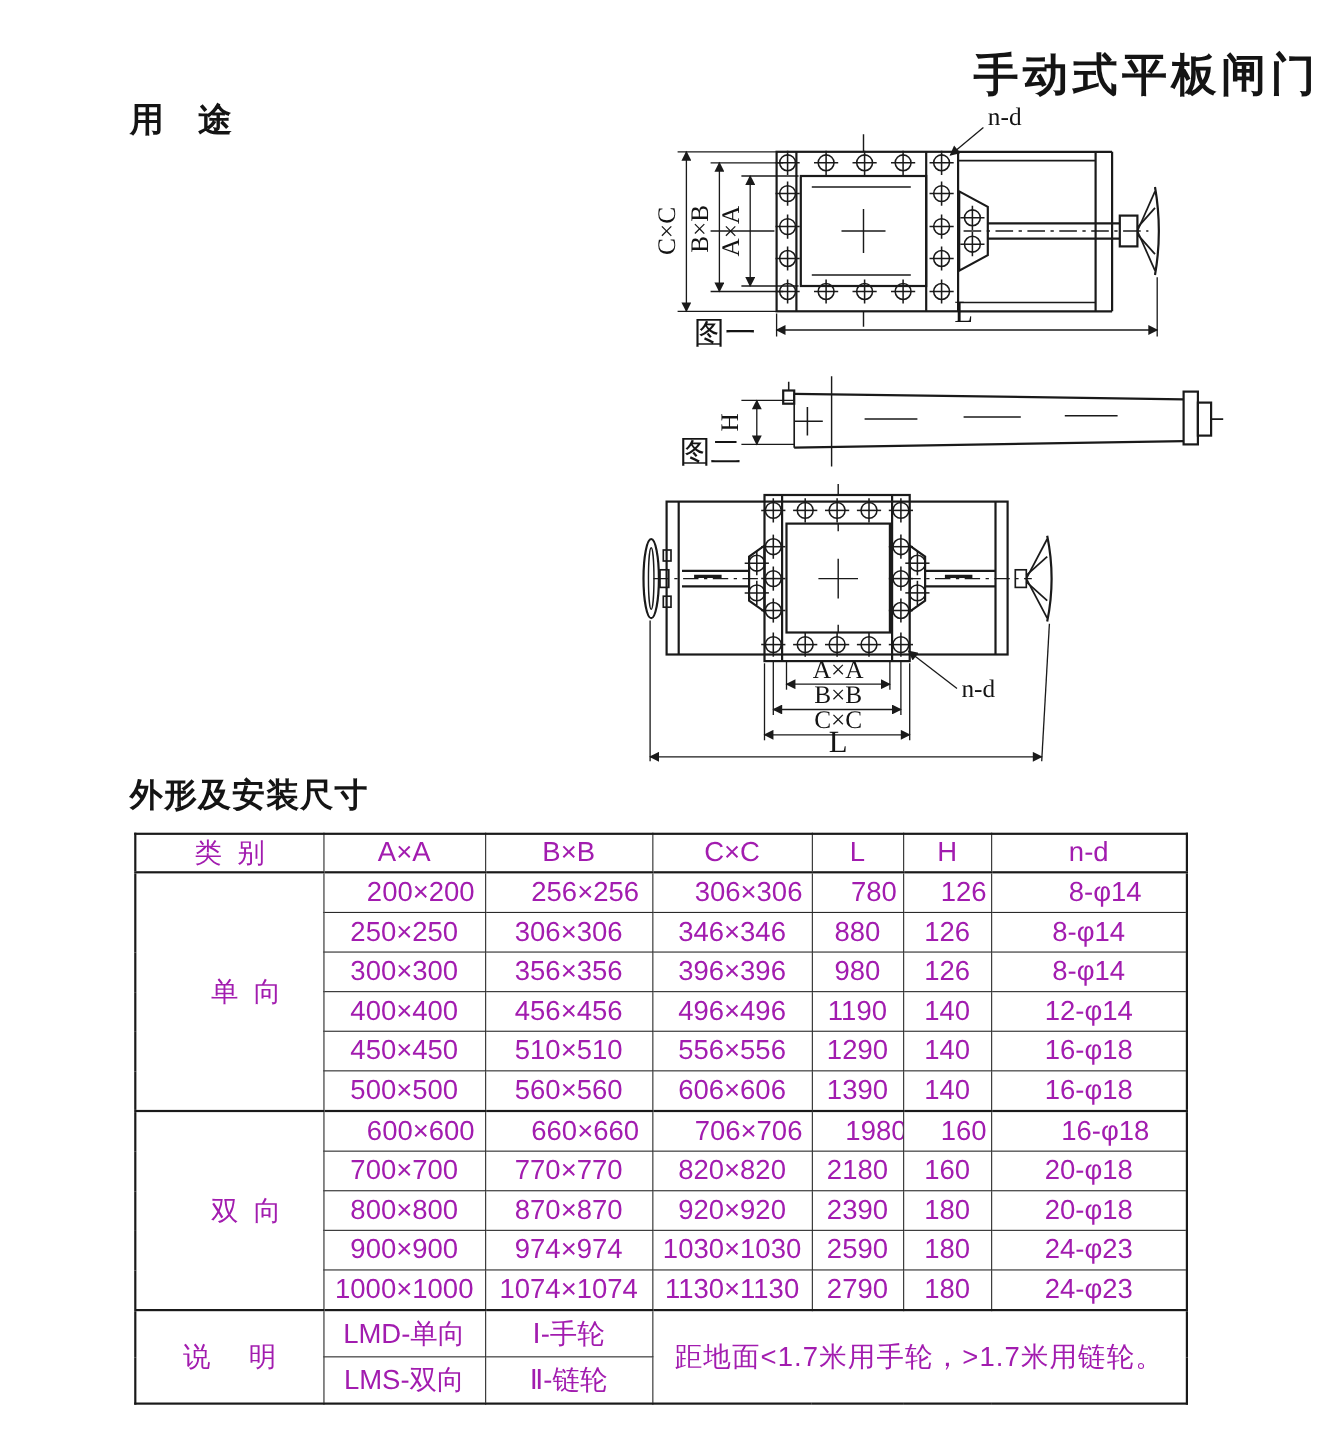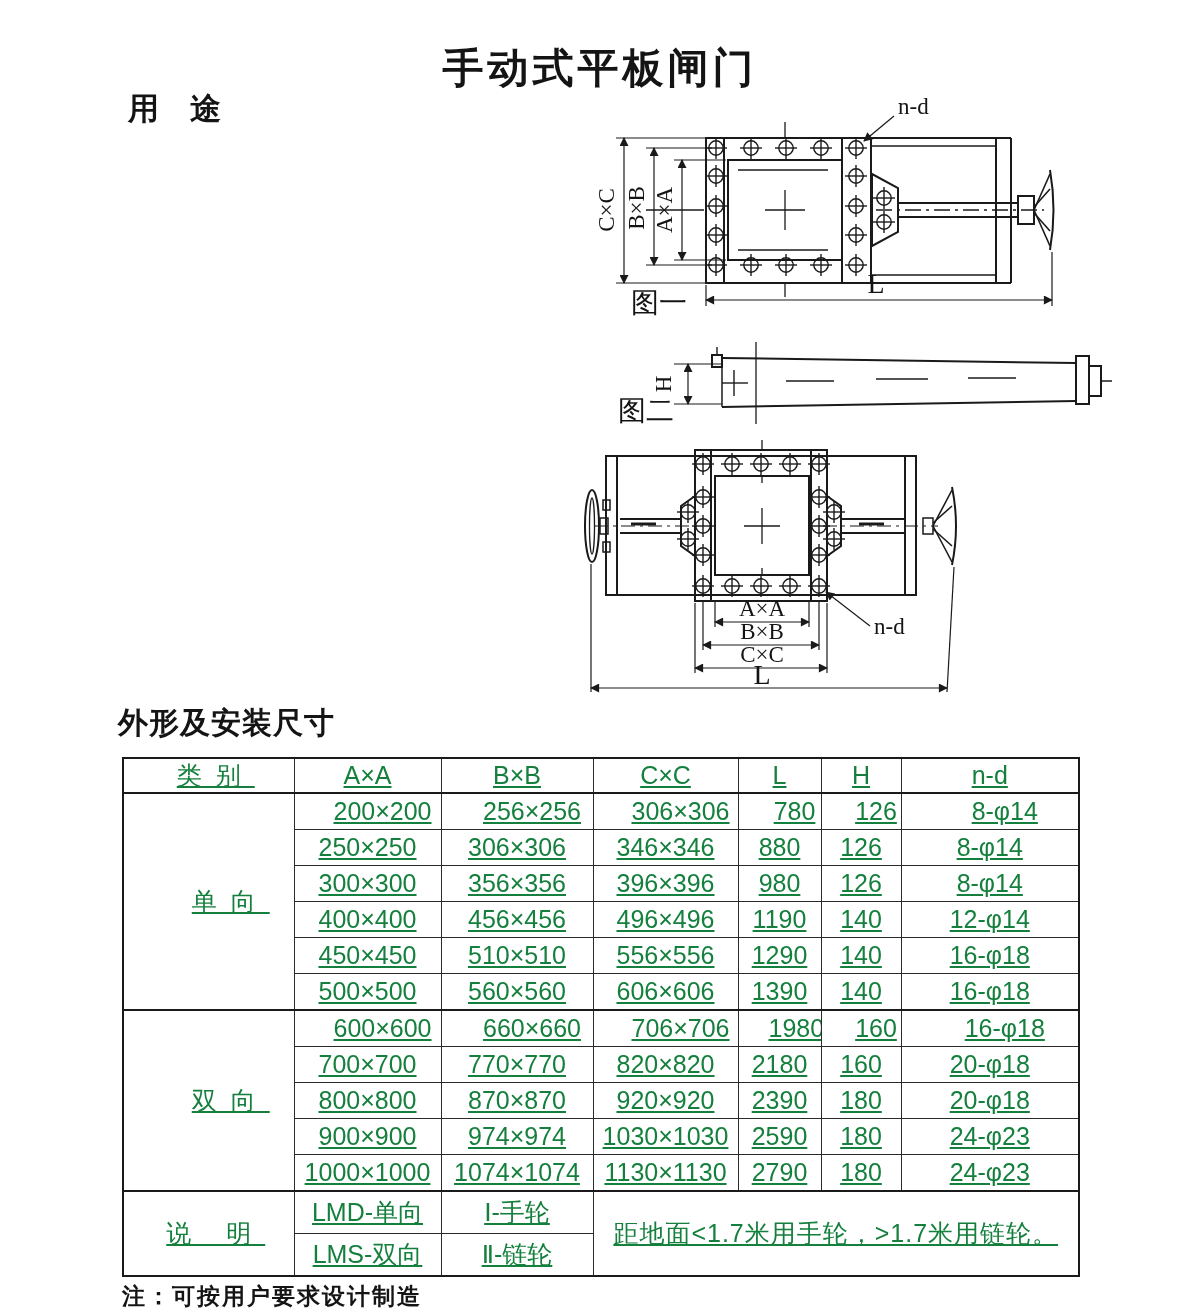--- a/index.html
+++ b/index.html
@@ -1,37 +1,37 @@
 <!DOCTYPE html>
 <html><head>
 <meta charset="utf-8">
 <style>
   html,body{margin:0;padding:0;background:#fff;}
   .page{position:relative;width:1200px;height:1315px;background:#fff;color:#141414;
         font-family:"Liberation Serif","DejaVu Serif",serif;overflow:hidden;}
-  .doc-title{position:absolute;top:14px;left:0;width:100%;text-align:center;
+  .doc-title{position:absolute;top:14px;left:0;width:100%;text-align:right;
         font-family:"Liberation Sans","DejaVu Sans",sans-serif;font-weight:bold;
         font-size:41px;letter-spacing:4px;}
-  .left-col{position:absolute;left:128px;top:88px;width:456px;}
+  .left-col{position:absolute;left:118px;top:88px;width:456px;}
   .sec-heading{font-family:"Liberation Sans","DejaVu Sans",sans-serif;font-weight:bold;
         font-size:31px;margin:0;}
   .sec-body{font-size:27px;line-height:36px;letter-spacing:3px;text-align:justify;
         text-indent:2.2em;margin:8px 0 0 0;}
   .sec-features{margin-top:26px;}
   .right-col{position:absolute;left:576px;top:86px;width:624px;}
   .fig{display:block;}
   .fig text{fill:#141414;font-family:"Liberation Serif","DejaVu Serif",serif;}
   .fig .flabel{font-size:28px;}
   .fig .dlabel{font-size:23px;}
   .fig .llabel{font-size:28px;}
   .dims-heading{position:absolute;left:118px;top:703px;font-family:Liberation Mono, monospace;
         font-weight:bold;font-size:30px;letter-spacing:1px;margin:0;}
   .dim-table{position:absolute;left:122px;top:757px;width:956px;border-collapse:collapse;
         table-layout:fixed;font-family:"Liberation Sans","DejaVu Sans",sans-serif;
-        font-size:25px;color:#15803d;border:2.5px solid #1a1a1a;text-decoration:underline;}
+        font-size:25px;color:#a21caf;border:2.5px solid #1a1a1a;}
   .dim-table th,.dim-table td{border:1.5px solid #2a2a2a;text-align:center;padding:0;
         height:35px;font-weight:normal;overflow:hidden;white-space:nowrap;}
   .dim-table thead th{height:33px;border-bottom:2.8px solid #1a1a1a;font-size:25px;}
   .dim-table .group-start td{border-top:2.8px solid #1a1a1a;padding-left:30px;}
   .dim-table .group-cell,.dim-table .cat-head{letter-spacing:14px;text-indent:14px;}
   .legend-body td{height:41px;}
   .legend-body tr:first-child td{border-top:2.8px solid #1a1a1a;}
   .legend-note{letter-spacing:1px;}
   .footnote{position:absolute;left:122px;top:1281px;font-family:"Liberation Sans","DejaVu Sans",sans-serif;
         font-weight:bold;font-size:23px;letter-spacing:2px;}
@@ -373,15 +373,14 @@
         <td>Ⅰ-手轮</td>
         <td class="legend-note" colspan="4" rowspan="2">距地面&lt;1.7米用手轮，&gt;1.7米用链轮。</td>
       </tr>
       <tr>
         <td>LMS-双向</td>
         <td>Ⅱ-链轮</td>
       </tr>
     </tbody>
   </table>
 
-  <div class="footnote">注：可按用户要求设计制造</div>
 
 </div>
 
 </body></html>

